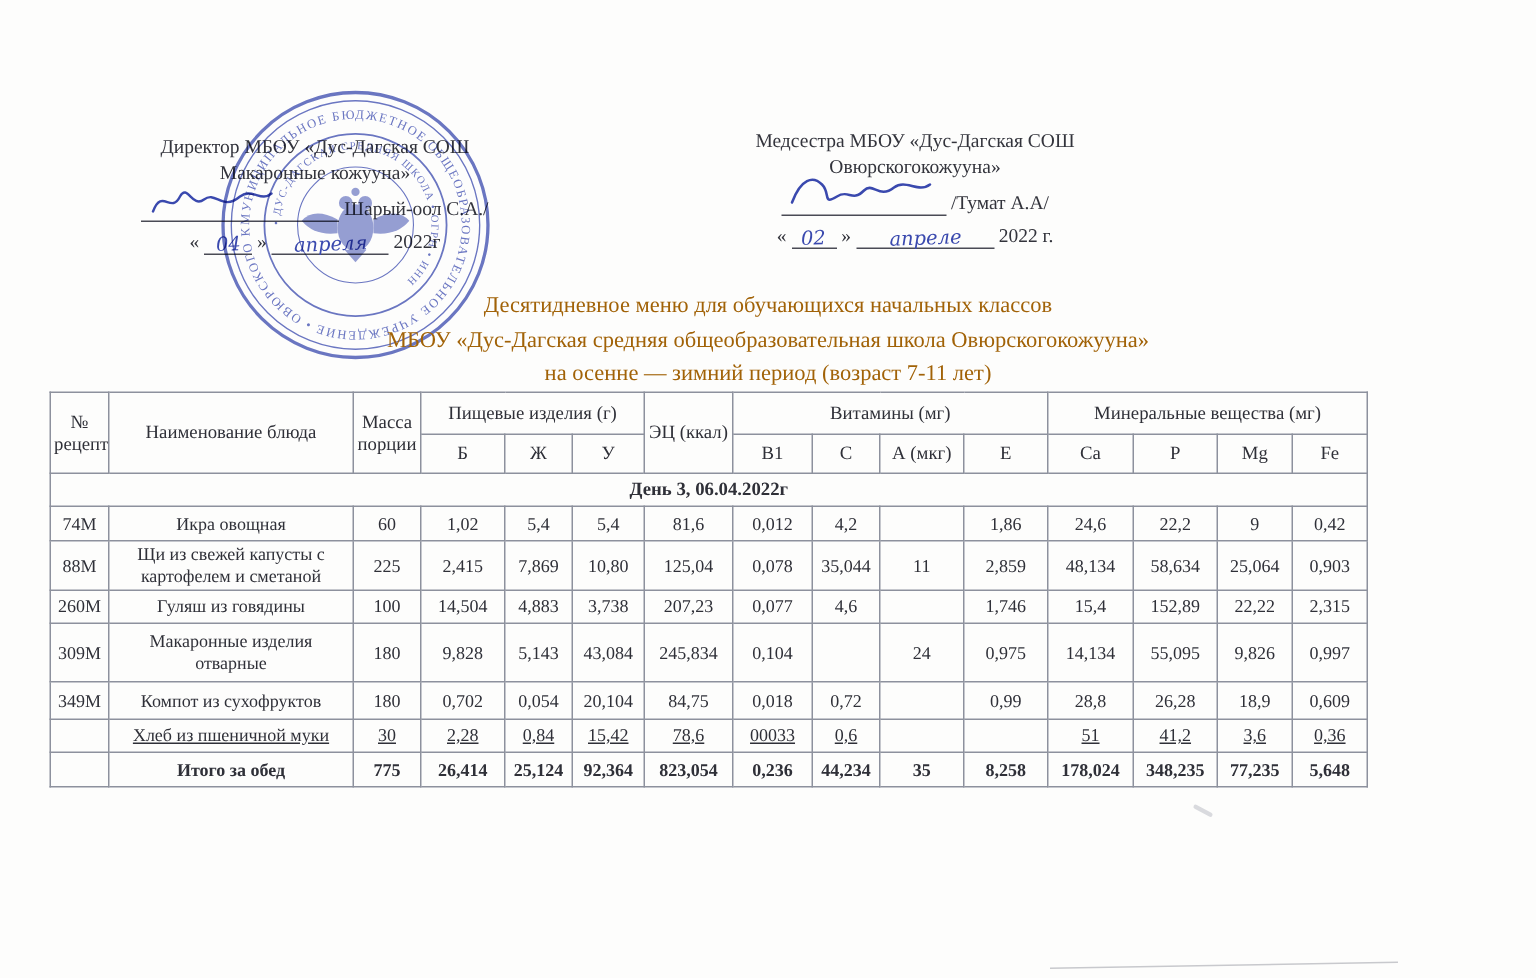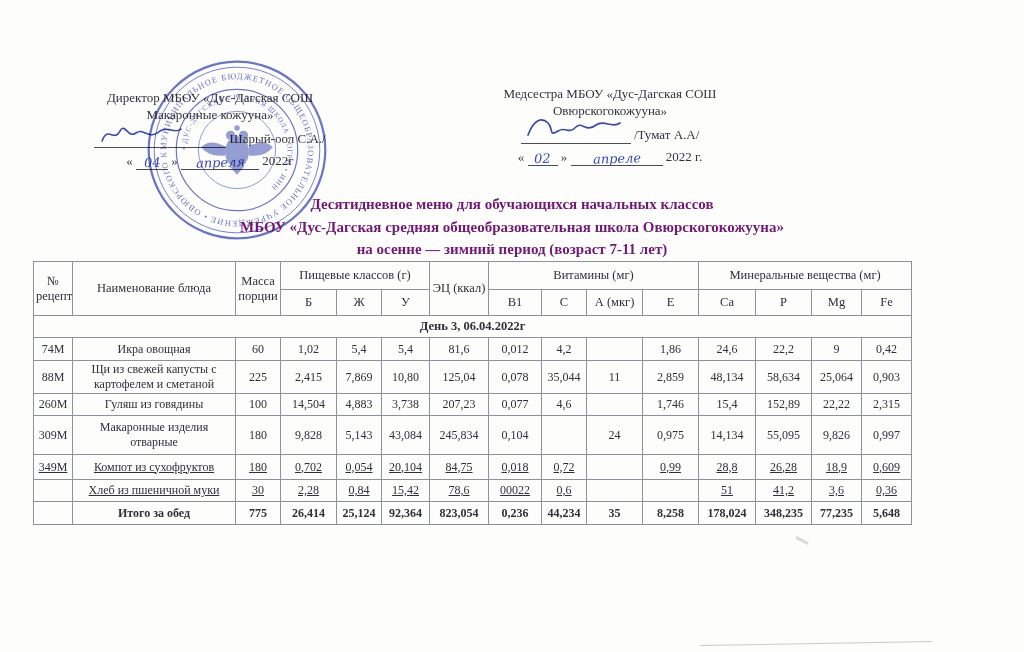--- a/index.html
+++ b/index.html
@@ -13,21 +13,21 @@
   .approval .hdr{font-weight:bold;letter-spacing:.4px;}
   .ap-left{left:40px;top:90px;width:340px;}
   .ap-right{left:428px;top:86px;width:364px;}
   .sigrow{margin-top:7px;position:relative;white-space:nowrap;}
   .uline{display:inline-block;border-bottom:1px solid #4a4b55;height:14px;vertical-align:bottom;text-align:center;}
   .hand{font-style:italic;color:#3a49ae;font-family:"DejaVu Serif",serif;display:inline-block;transform:rotate(-2deg);}
   .sig-svg{position:absolute;pointer-events:none;}
   .daterow{margin-top:5px;white-space:nowrap;}
   
   .doc-title{position:absolute;top:193px;left:0;width:100%;text-align:center;
-    font-weight:bold;font-size:15px;line-height:1.5;color:#701a75;}
+    font-weight:normal;font-size:15px;line-height:1.5;color:#a16207;}
   
   .stamp{position:absolute;left:145px;top:58px;width:184px;height:184px;
     opacity:.78;mix-blend-mode:multiply;filter:blur(.3px);}
   
   .menu-wrap{position:absolute;left:33px;top:261px;}
   table.menu{border-collapse:collapse;table-layout:fixed;width:878px;
     font-size:12px;color:#2f3038;}
   table.menu th,table.menu td{border:1px solid #8d919d;padding:1px 2px;
     text-align:center;vertical-align:middle;overflow:hidden;}
   table.menu th{font-weight:normal;font-size:12.5px;line-height:1.15;}
@@ -135,21 +135,21 @@
           <col style="width: 57px;">
           <col style="width: 56px;">
           <col style="width: 50px;">
           <col style="width: 50px;">
         </colgroup>
         <thead>
           <tr style="height: 28px;">
             <th rowspan="2">№ рецепта</th>
             <th rowspan="2">Наименование блюда</th>
             <th rowspan="2">Масса порции</th>
-            <th colspan="3">Пищевые классов (г)</th>
+            <th colspan="3">Пищевые изделия (г)</th>
             <th rowspan="2">ЭЦ (ккал)</th>
             <th colspan="4">Витамины (мг)</th>
             <th colspan="4">Минеральные вещества (мг)</th>
           </tr>
           <tr style="height: 26px;">
             <th>Б</th>
             <th>Ж</th>
             <th>У</th>
             <th>В1</th>
             <th>С</th>
@@ -226,21 +226,21 @@
             <td>245,834</td>
             <td>0,104</td>
             <td></td>
             <td>24</td>
             <td>0,975</td>
             <td>14,134</td>
             <td>55,095</td>
             <td>9,826</td>
             <td>0,997</td>
           </tr>
-          <tr class="menu-row" style="height: 25px; text-decoration: underline;">
+          <tr class="menu-row" style="height: 25px;">
             <td class="c-rec">349М</td>
             <td class="c-name">Компот из сухофруктов</td>
             <td>180</td>
             <td>0,702</td>
             <td>0,054</td>
             <td>20,104</td>
             <td>84,75</td>
             <td>0,018</td>
             <td>0,72</td>
             <td></td>
@@ -251,21 +251,21 @@
             <td>0,609</td>
           </tr>
           <tr class="menu-row" style="height: 22px; text-decoration: underline;">
             <td class="c-rec"></td>
             <td class="c-name">Хлеб из пшеничной муки</td>
             <td>30</td>
             <td>2,28</td>
             <td>0,84</td>
             <td>15,42</td>
             <td>78,6</td>
-            <td>00022</td>
+            <td>00033</td>
             <td>0,6</td>
             <td></td>
             <td></td>
             <td>51</td>
             <td>41,2</td>
             <td>3,6</td>
             <td>0,36</td>
           </tr>
           <tr class="total-row" style="height: 23px;">
             <td class="c-rec"></td>

